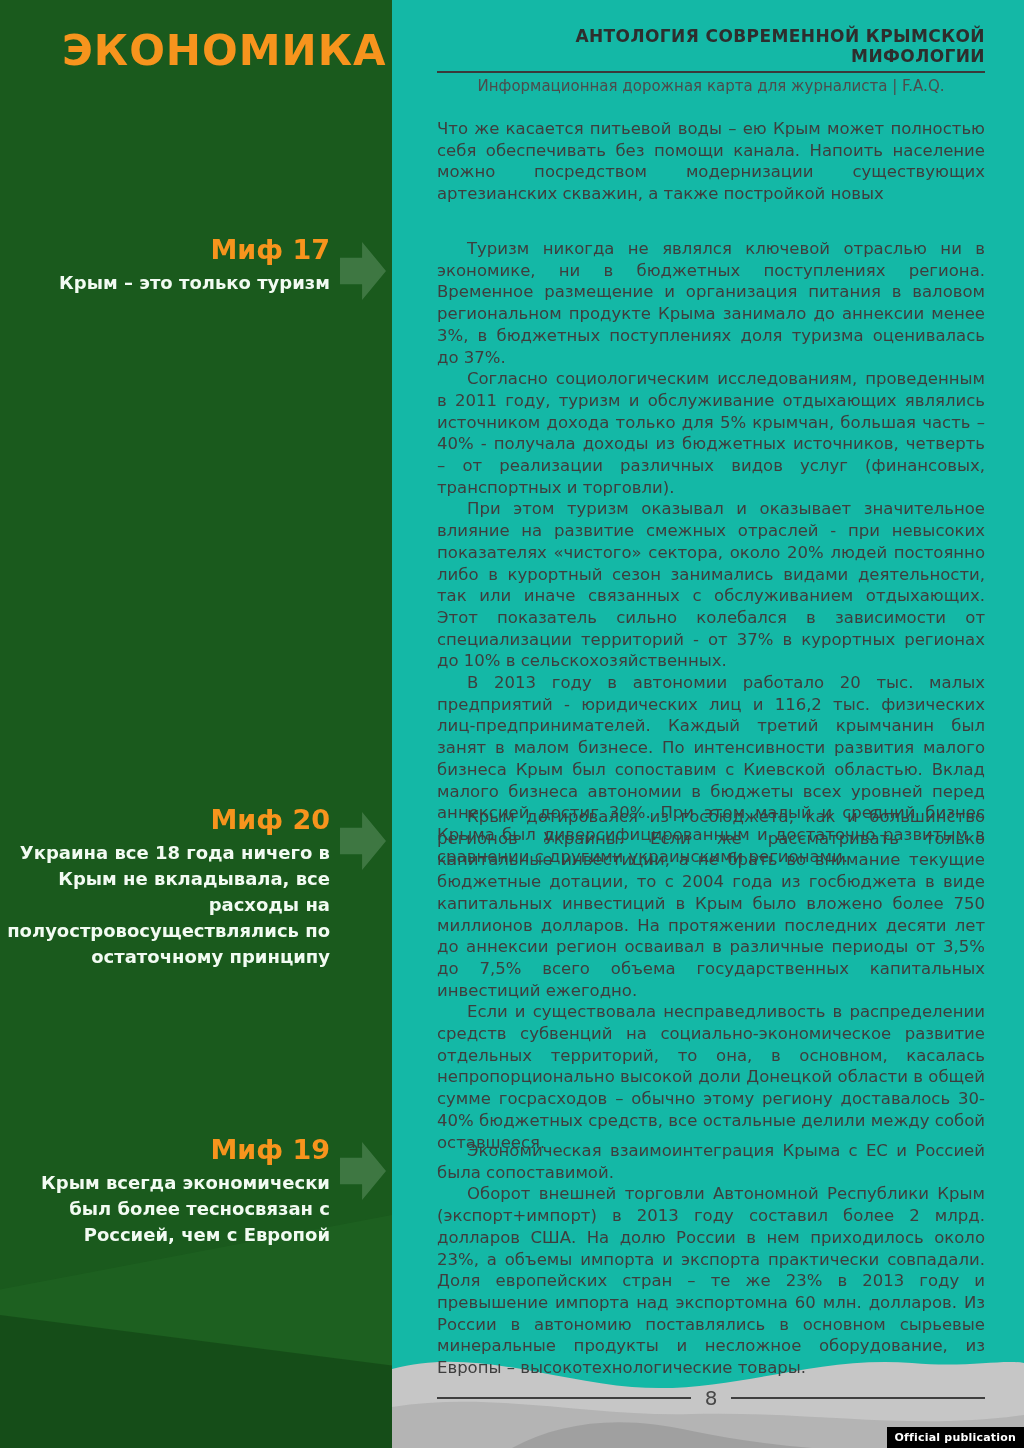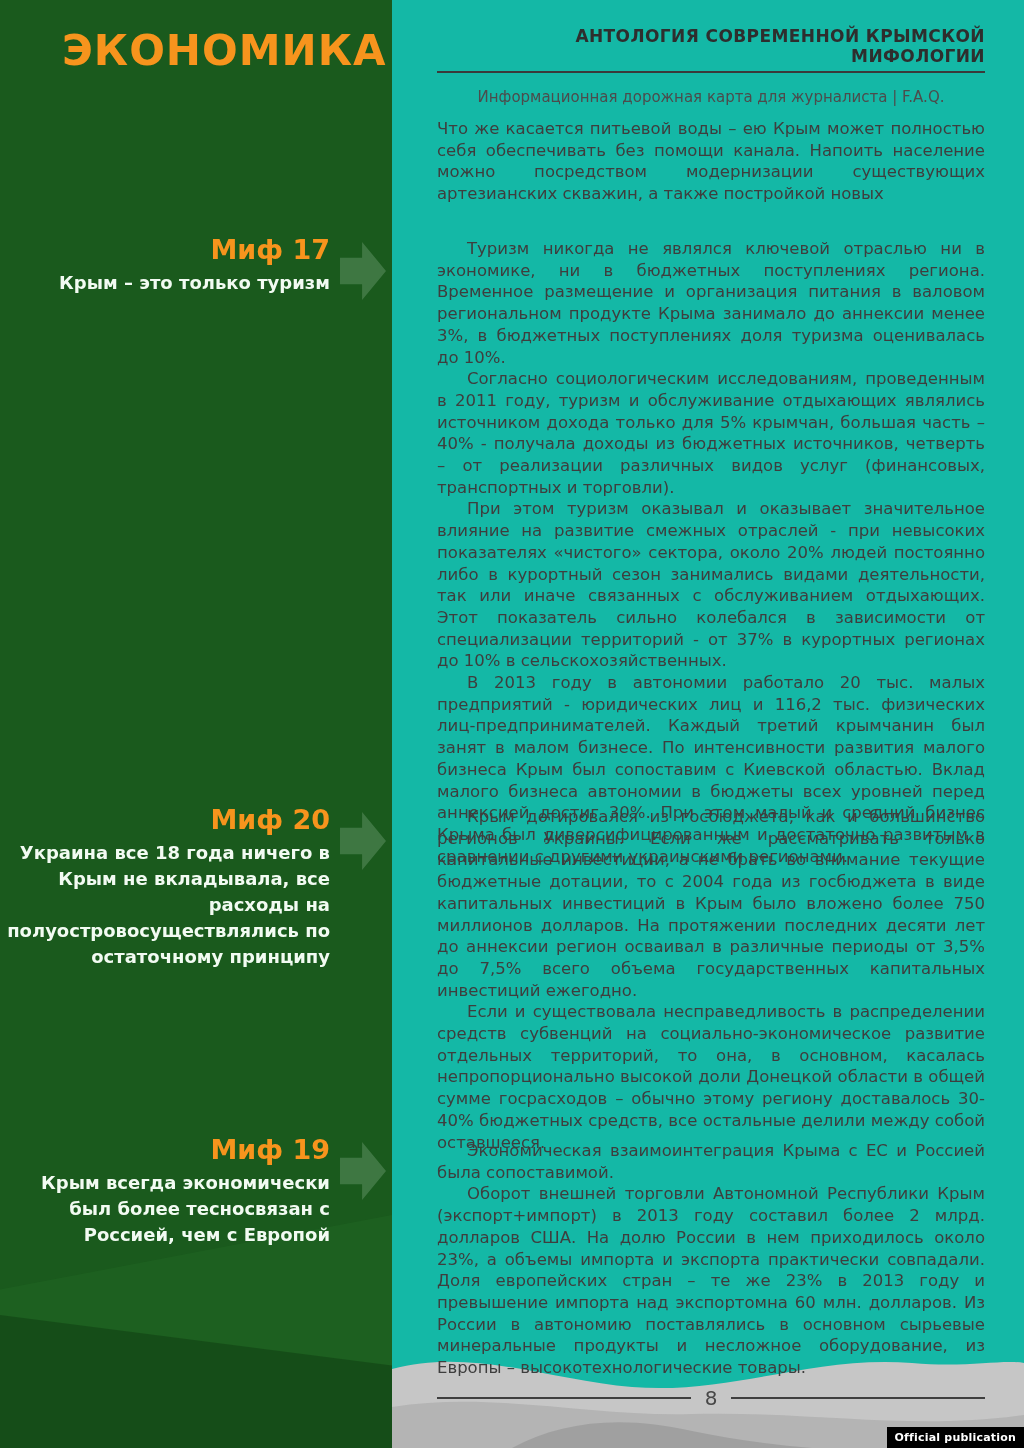--- a/index.html
+++ b/index.html
@@ -46,21 +46,21 @@
     clip-path:polygon(0 30%, 48% 30%, 48% 6%, 100% 50%, 48% 94%, 48% 70%, 0 70%);
   }
   .m17 { top:234px; }
   .m18 { top:804px; }
   .m19 { top:1134px; }
   .doc-header { position:absolute; left:437px; top:26px; width:548px; text-align:center; }
   .doc-title {
     font-size:17px; font-weight:700; color:#2e2e2e; letter-spacing:.4px;text-align:right;
   }
   .doc-rule { height:2px; background:#3a3a3a; margin-top:5px; }
-  .doc-subtitle { margin-top:15px; font-size:15px; color:#4c4c4c; }
+  .doc-subtitle { margin-top:4px; font-size:15px; color:#4c4c4c; }
 
   .section { position:absolute; left:437px; width:548px; text-align:justify; }
   .section p {
     font-size:16.5px; line-height:21.7px; color:#3e3e3e;
   }
   .section p.indent { text-indent:30px; }
   .sec-intro { top:118px; }
   .sec-m17  { top:238px; }
   .sec-m18  { top:806px; }
   .sec-m19  { top:1140px; }
@@ -124,21 +124,21 @@
     <div class="doc-title">АНТОЛОГИЯ СОВРЕМЕННОЙ КРЫМСКОЙ МИФОЛОГИИ</div>
     <div class="doc-rule"></div>
     <div class="doc-subtitle">Информационная дорожная карта для журналиста | F.A.Q.</div>
   </div>
 
   <div class="section sec-intro">
     <p>Что же касается питьевой воды – ею Крым может полностью себя обеспечивать без помощи канала. Напоить население можно посредством модернизации существующих артезианских скважин, а также постройкой новых</p>
   </div>
 
   <div class="section sec-m17">
-    <p class="indent">Туризм никогда не являлся ключевой отраслью ни в экономике, ни в бюджетных поступлениях региона. Временное размещение и организация питания в валовом региональном продукте Крыма занимало до аннексии менее 3%, в бюджетных поступлениях доля туризма оценивалась до 10%.</p>
+    <p class="indent">Туризм никогда не являлся ключевой отраслью ни в экономике, ни в бюджетных поступлениях региона. Временное размещение и организация питания в валовом региональном продукте Крыма занимало до аннексии менее 3%, в бюджетных поступлениях доля туризма оценивалась до 37%.</p>
     <p class="indent">Согласно социологическим исследованиям, проведенным в 2011 году, туризм и обслуживание отдыхающих являлись источником дохода только для 5% крымчан, большая часть – 40% - получала доходы из бюджетных источников, четверть – от реализации различных видов услуг (финансовых, транспортных и торговли).</p>
     <p class="indent">При этом туризм оказывал и оказывает значительное влияние на развитие смежных отраслей - при невысоких показателях «чистого» сектора, около 20% людей постоянно либо в курортный сезон занимались видами деятельности, так или иначе связанных с обслуживанием отдыхающих. Этот показатель сильно колебался в зависимости от специализации территорий - от 37% в курортных регионах до 10% в сельскохозяйственных.</p>
     <p class="indent">В 2013 году в автономии работало 20 тыс. малых предприятий - юридических лиц и 116,2 тыс. физических лиц-предпринимателей. Каждый третий крымчанин был занят в малом бизнесе. По интенсивности развития малого бизнеса Крым был сопоставим с Киевской областью. Вклад малого бизнеса автономии в бюджеты всех уровней перед аннексией достиг 30%. При этом малый и средний бизнес Крыма был диверсифицированным и достаточно развитым в сравнении с другими украинскими регионами.</p>
   </div>
 
   <div class="section sec-m18">
     <p class="indent">Крым дотировался из госбюджета, как и большинство регионов Украины. Если же рассматривать только капитальные инвестиции, а не брать во внимание текущие бюджетные дотации, то с 2004 года из госбюджета в виде капитальных инвестиций в Крым было вложено более 750 миллионов долларов. На протяжении последних десяти лет до аннексии регион осваивал в различные периоды от 3,5% до 7,5% всего объема государственных капитальных инвестиций ежегодно.</p>
     <p class="indent">Если и существовала несправедливость в распределении средств субвенций на социально-экономическое развитие отдельных территорий, то она, в основном, касалась непропорционально высокой доли Донецкой области в общей сумме госрасходов – обычно этому региону доставалось 30-40% бюджетных средств, все остальные делили между собой оставшееся.</p>
   </div>
 

